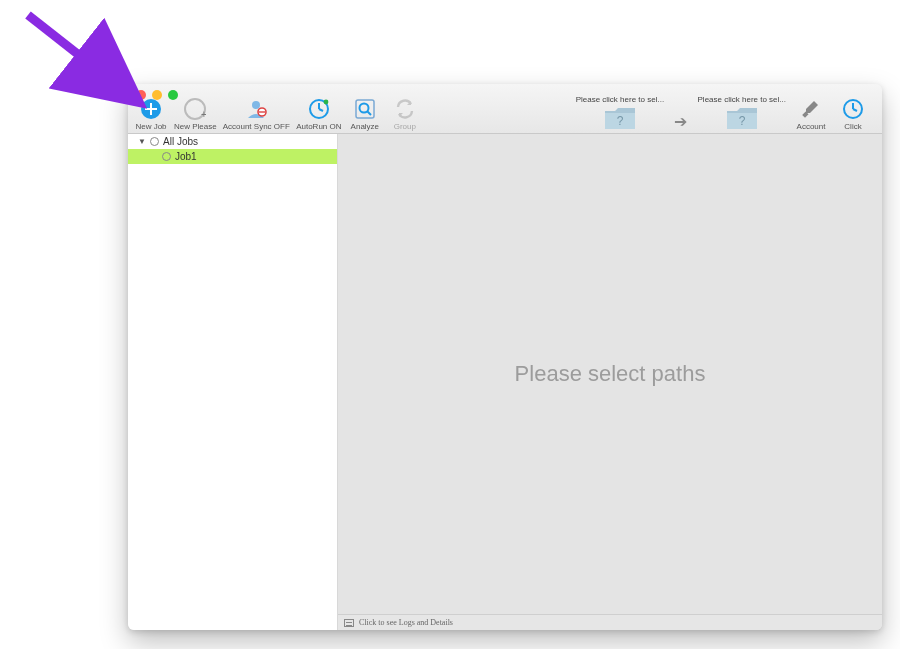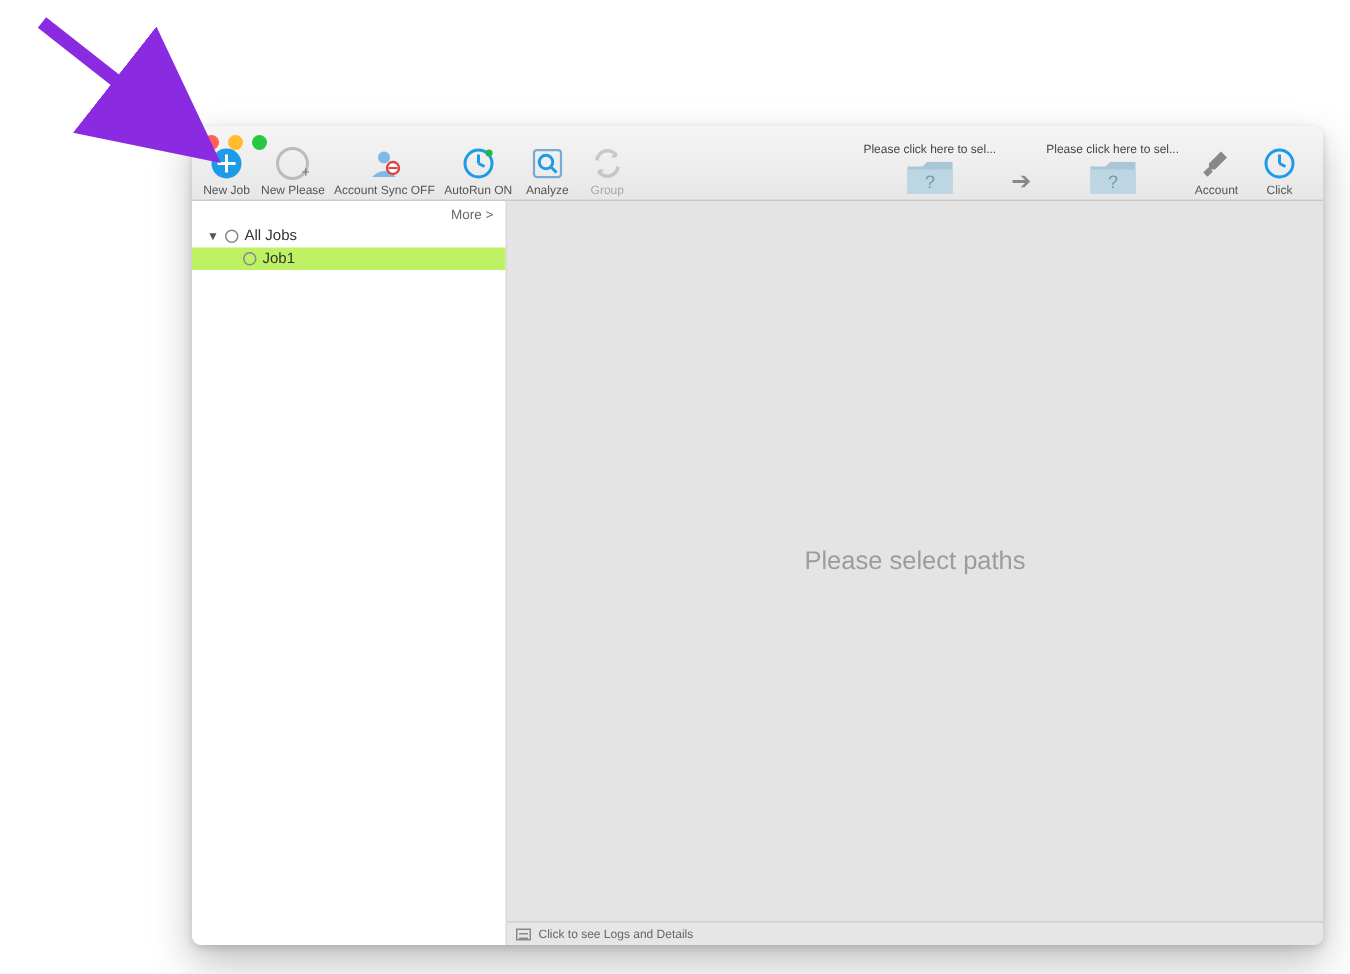--- a/index.html
+++ b/index.html
@@ -163,34 +163,35 @@
     flex-direction: column;
     min-height: 0;
   }
   .main-center {
     flex: 1;
     display: flex;
     align-items: center;
     justify-content: center;
   }
   .placeholder-text {
-    font-size: 17px;
+    font-size: 22px;
     color: #9c9c9c;
     font-weight: 500;
   }
   .status-bar {
     height: 16px;
     background: #e6e6e6;
     border-top: 1px solid #cfcfcf;
     display: flex;
     align-items: center;
     gap: 5px;
     padding: 0 6px;
     font-size: 8px;
     color: #666;
+    font-family: Liberation Serif, serif;
   }
   .status-bar .list-ico {
     width: 10px; height: 8px;
     border: 1px solid #888;
     position: relative;
   }
   .status-bar .list-ico::before, .status-bar .list-ico::after {
     content: "";
     position: absolute;
     left: 1px; right: 1px;
@@ -331,21 +332,20 @@
             </svg>
           </div>
           <span class="lbl">Click</span>
         </div>
       </div>
     </div>
   </div>
 
   <div class="body-area">
     <div class="sidebar">
-      <div class="more-row">More &gt;</div>
       <div class="tree-row">
         <span class="tri">▼</span>
         <span class="ring"></span>
         <span>All Jobs</span>
       </div>
       <div class="tree-row child">
         <span class="ring"></span>
         <span>Job1</span>
       </div>
     </div>

